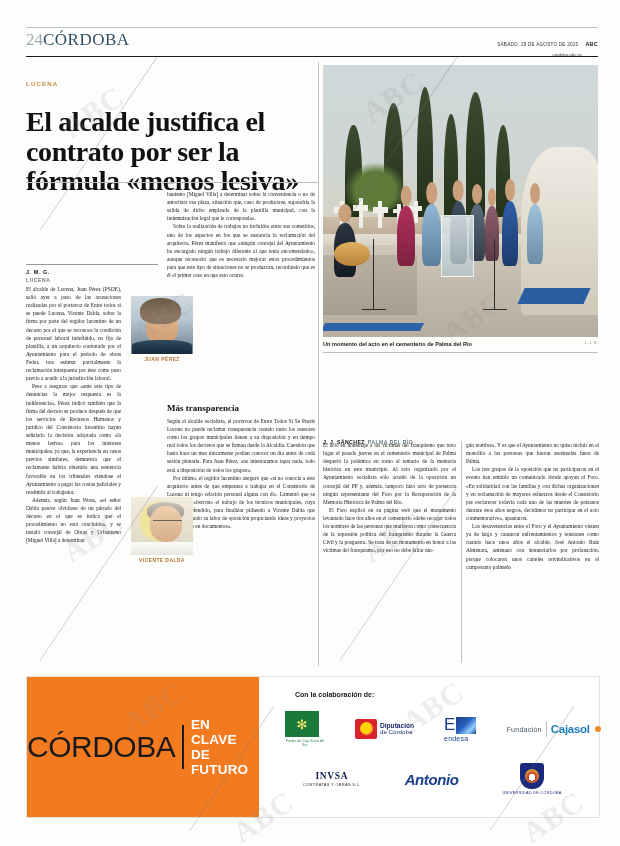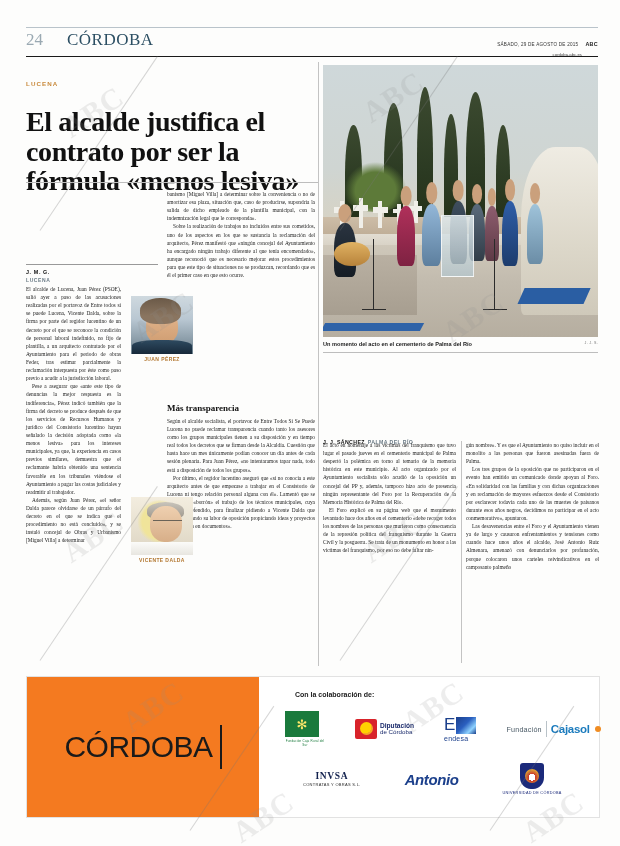--- a/index.html
+++ b/index.html
@@ -40,21 +40,21 @@
   }
 
   
   .masthead {
     position: absolute;
     left: 26px; top: 30px;
     right: 22px;
     height: 26px;
   }
   .mast-left {
-    display: flex; align-items: center; gap: 24px;
+    display: flex; align-items: center; gap: 0;
   }
   .mast-num {
     font-size: 17px;
     color: #9aa9b2;
     font-family: "Liberation Serif", serif;
   }
   .mast-sec {
     font-size: 17px;
     letter-spacing: 0.5px;
     color: #2c4f63;
@@ -707,20 +707,24 @@
     <p>Las desavenencias entre el Foro y el Ayuntamiento vienen ya de largo y causaron enfrentamientos y tensiones como cuando hace unos años el alcalde, José Antonio Ruiz Almenara, amenazó con denunciarlos por profanación, porque colocaron unos carteles reivindicativos en el camposanto palmeño</p>
   </div>
 
   <div class="vrule" style="left:461px; top:441px; height:222px;"></div>
 
   <div class="ad">
     <div class="ad-orange">
       <div class="ad-logo">
         <div class="ad-cordoba">CÓRDOBA</div>
         <div class="ad-bar"></div>
+        <div class="ad-claim">
+          <div>EN CLAVE</div>
+          <div>DE FUTURO</div>
+        </div>
       </div>
     </div>
 
     <div class="ad-right">
       <div class="collab-label">Con la colaboración de:</div>
 
       <div class="logos-row" style="left:26px; top:34px; gap:30px;">
 
         <div class="logo lg-cajarural">
           <div style="text-align:center;">

